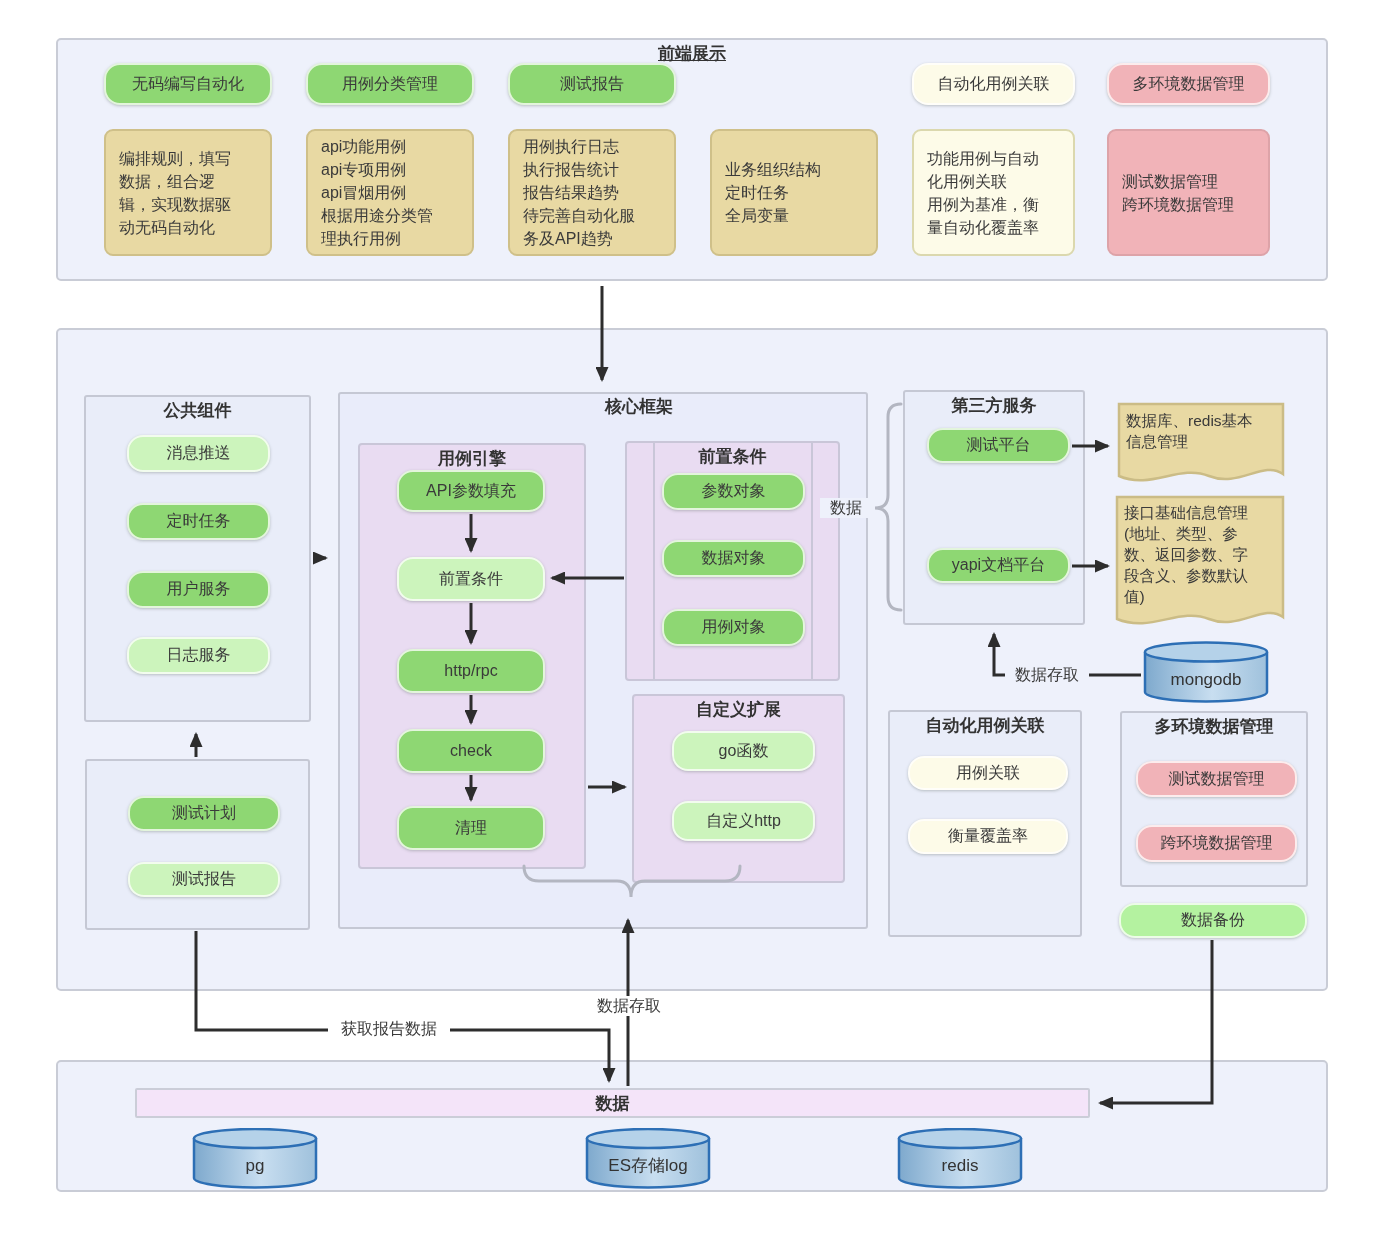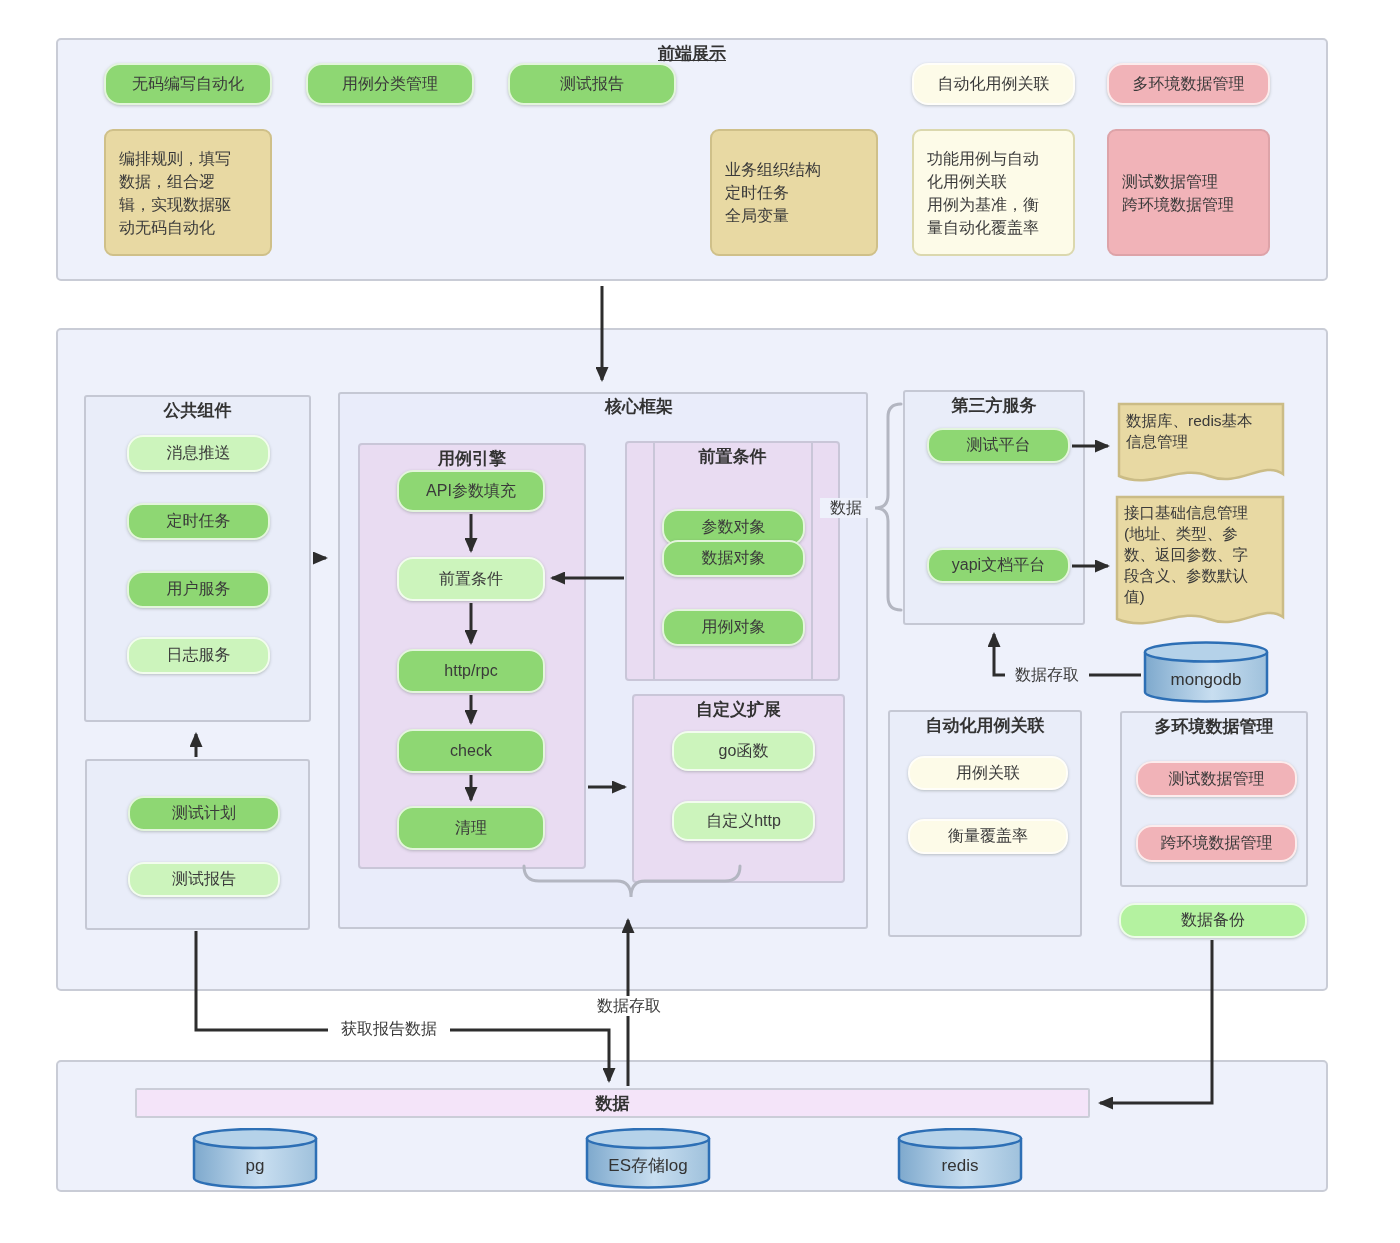--- a/index.html
+++ b/index.html
@@ -47,20 +47,30 @@
   <div class="abs node g-med" style="left:104px;top:63px;width:168px;height:42px;">无码编写自动化</div>
   <div class="abs node g-med" style="left:306px;top:63px;width:168px;height:42px;">用例分类管理</div>
   <div class="abs node g-med" style="left:508px;top:63px;width:168px;height:42px;">测试报告</div>
   <div class="abs node cream" style="left:912px;top:63px;width:163px;height:42px;">自动化用例关联</div>
   <div class="abs node pinkbx" style="left:1107px;top:63px;width:163px;height:42px;">多环境数据管理</div>
 
   <div class="abs desc" style="left:104px;top:129px;width:168px;height:127px;">编排规则，填写
 数据，组合逻
 辑，实现数据驱
 动无码自动化</div>
+  <div class="abs desc" style="left:306px;top:129px;width:168px;height:127px;">api功能用例
+api专项用例
+api冒烟用例
+根据用途分类管
+理执行用例</div>
+  <div class="abs desc" style="left:508px;top:129px;width:168px;height:127px;">用例执行日志
+执行报告统计
+报告结果趋势
+待完善自动化服
+务及API趋势</div>
   <div class="abs desc" style="left:710px;top:129px;width:168px;height:127px;">业务组织结构
 定时任务
 全局变量</div>
   <div class="abs desc cream" style="left:912px;top:129px;width:163px;height:127px;">功能用例与自动
 化用例关联
 用例为基准，衡
 量自动化覆盖率</div>
   <div class="abs desc pinkbx" style="left:1107px;top:129px;width:163px;height:127px;">测试数据管理
 跨环境数据管理</div>
 
@@ -84,21 +94,21 @@
   <div class="abs title" style="left:358px;top:449px;width:228px;">用例引擎</div>
   <div class="abs node g-med" style="left:397px;top:470px;width:148px;height:42px;">API参数填充</div>
   <div class="abs node g-light" style="left:397px;top:557px;width:148px;height:44px;">前置条件</div>
   <div class="abs node g-med" style="left:397px;top:649px;width:148px;height:44px;">http/rpc</div>
   <div class="abs node g-med" style="left:397px;top:729px;width:148px;height:44px;">check</div>
   <div class="abs node g-med" style="left:397px;top:806px;width:148px;height:44px;">清理</div>
 
   <div class="abs lilac" style="left:625px;top:441px;width:215px;height:240px;"></div>
   <div class="abs" style="left:653px;top:441px;width:160px;height:240px;border-left:2px solid #c9c6d8;border-right:2px solid #c9c6d8;"></div>
   <div class="abs title" style="left:625px;top:447px;width:215px;">前置条件</div>
-  <div class="abs node g-med" style="left:662px;top:473px;width:143px;height:37px;margin-top:36px;">参数对象</div>
+  <div class="abs node g-med" style="left:662px;top:473px;width:143px;height:37px;">参数对象</div>
   <div class="abs node g-med" style="left:662px;top:540px;width:143px;height:37px;">数据对象</div>
   <div class="abs node g-med" style="left:662px;top:609px;width:143px;height:37px;">用例对象</div>
 
   <div class="abs lilac" style="left:632px;top:694px;width:213px;height:189px;"></div>
   <div class="abs title" style="left:632px;top:700px;width:213px;">自定义扩展</div>
   <div class="abs node g-light" style="left:672px;top:731px;width:143px;height:40px;">go函数</div>
   <div class="abs node g-light" style="left:672px;top:801px;width:143px;height:40px;">自定义http</div>
 
   <div class="abs panel" style="left:903px;top:390px;width:182px;height:235px;"></div>
   <div class="abs title" style="left:903px;top:396px;width:182px;">第三方服务</div>

